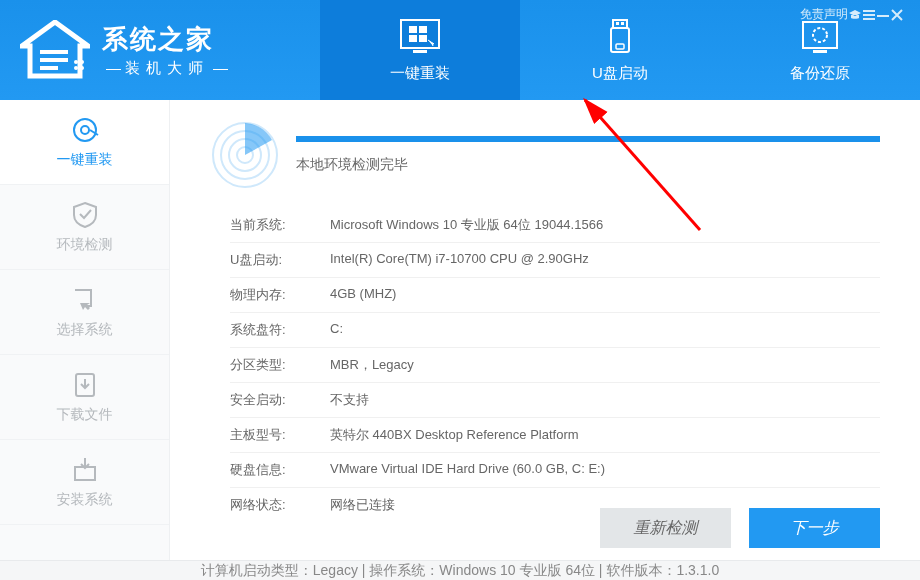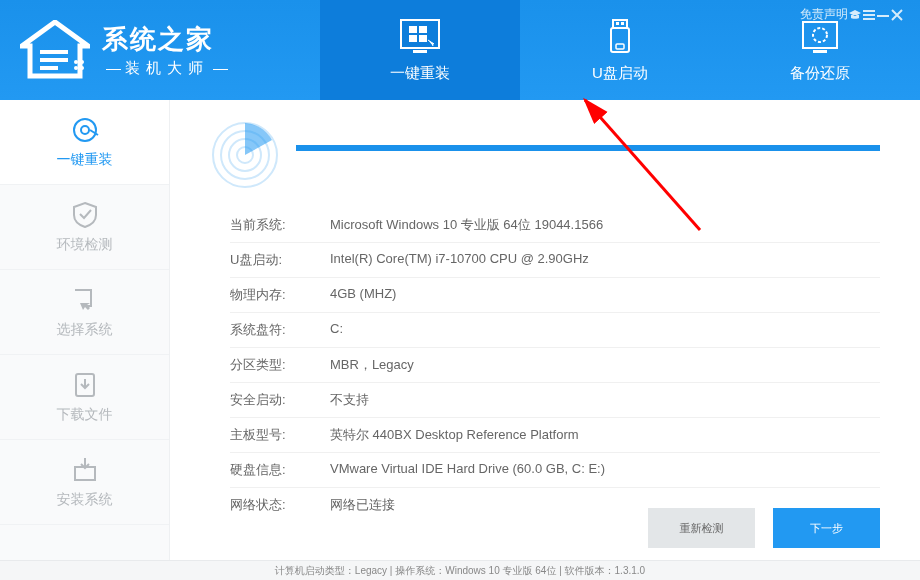--- a/index.html
+++ b/index.html
@@ -36,25 +36,25 @@
 .progress-bar { height: 6px; background: #1a91eb; width: 100%; margin-bottom: 14px; }
 .scan-status { font-size: 14px; color: #666; }
 
 .info-table { margin-top: 18px; margin-left: 20px; }
 .info-row { display: flex; padding: 8px 0; font-size: 13px; color: #555; border-bottom: 1px solid #f0f0f0; gap: 20px; }
 .info-row:last-child { border-bottom: none; }
 .info-label { width: 80px; color: #666; }
 .info-value { flex: 1; color: #666; }
 
 .actions { position: absolute; right: 40px; bottom: 12px; display: flex; gap: 18px; }
-.btn { width: 107px; height: 40px; display: flex; align-items: center; justify-content: center; font-size: 11px; cursor: pointer; border: none; }
+.btn { width: 131px; height: 40px; display: flex; align-items: center; justify-content: center; font-size: 16px; cursor: pointer; border: none; font-style: italic; }
 .btn-secondary { background: #e3e6e8; color: #666; }
 .btn-primary { background: #2299f2; color: #fff; }
 
-.footer { height: 20px; background: #f5f6f7; border-top: 1px solid #e8eaec; display: flex; align-items: center; justify-content: center; font-size: 10px; color: #888; }
+.footer { height: 20px; background: #f5f6f7; border-top: 1px solid #e8eaec; display: flex; align-items: center; justify-content: center; font-size: 14px; color: #888; }
 
 .arrow { position: absolute; top: 95px; left: 560px; pointer-events: none; }
 </style>
 </head>
 <body>
 
 <div class="header">
   <div class="logo-area">
     <svg class="logo-icon" viewBox="0 0 70 60">
       <polygon points="35,2 68,26 60,26 60,56 10,56 10,26 2,26" fill="none" stroke="#fff" stroke-width="5"></polygon>
@@ -166,20 +166,21 @@
     <div class="scan-row">
       <svg class="radar" viewBox="0 0 70 70">
         <circle cx="35" cy="35" r="32" fill="none" stroke="#cfe8fb" stroke-width="2"></circle>
         <circle cx="35" cy="35" r="24" fill="none" stroke="#cfe8fb" stroke-width="2"></circle>
         <circle cx="35" cy="35" r="16" fill="none" stroke="#cfe8fb" stroke-width="2"></circle>
         <circle cx="35" cy="35" r="8" fill="none" stroke="#cfe8fb" stroke-width="2"></circle>
         <path d="M35 35 L35 3 A32 32 0 0 1 62 20 Z" fill="#2299f2" opacity="0.55"></path>
       </svg>
       <div class="progress-wrap">
         <div class="progress-bar"></div>
+        <div class="scan-status">本地环境检测完毕</div>
       </div>
     </div>
 
     <div class="info-table">
       <div class="info-row">
           <span class="info-label">当前系统:</span>
           <span class="info-value">Microsoft Windows 10 专业版 64位 19044.1566</span>
         </div>
       <div class="info-row">
           <span class="info-label">U盘启动:</span>

